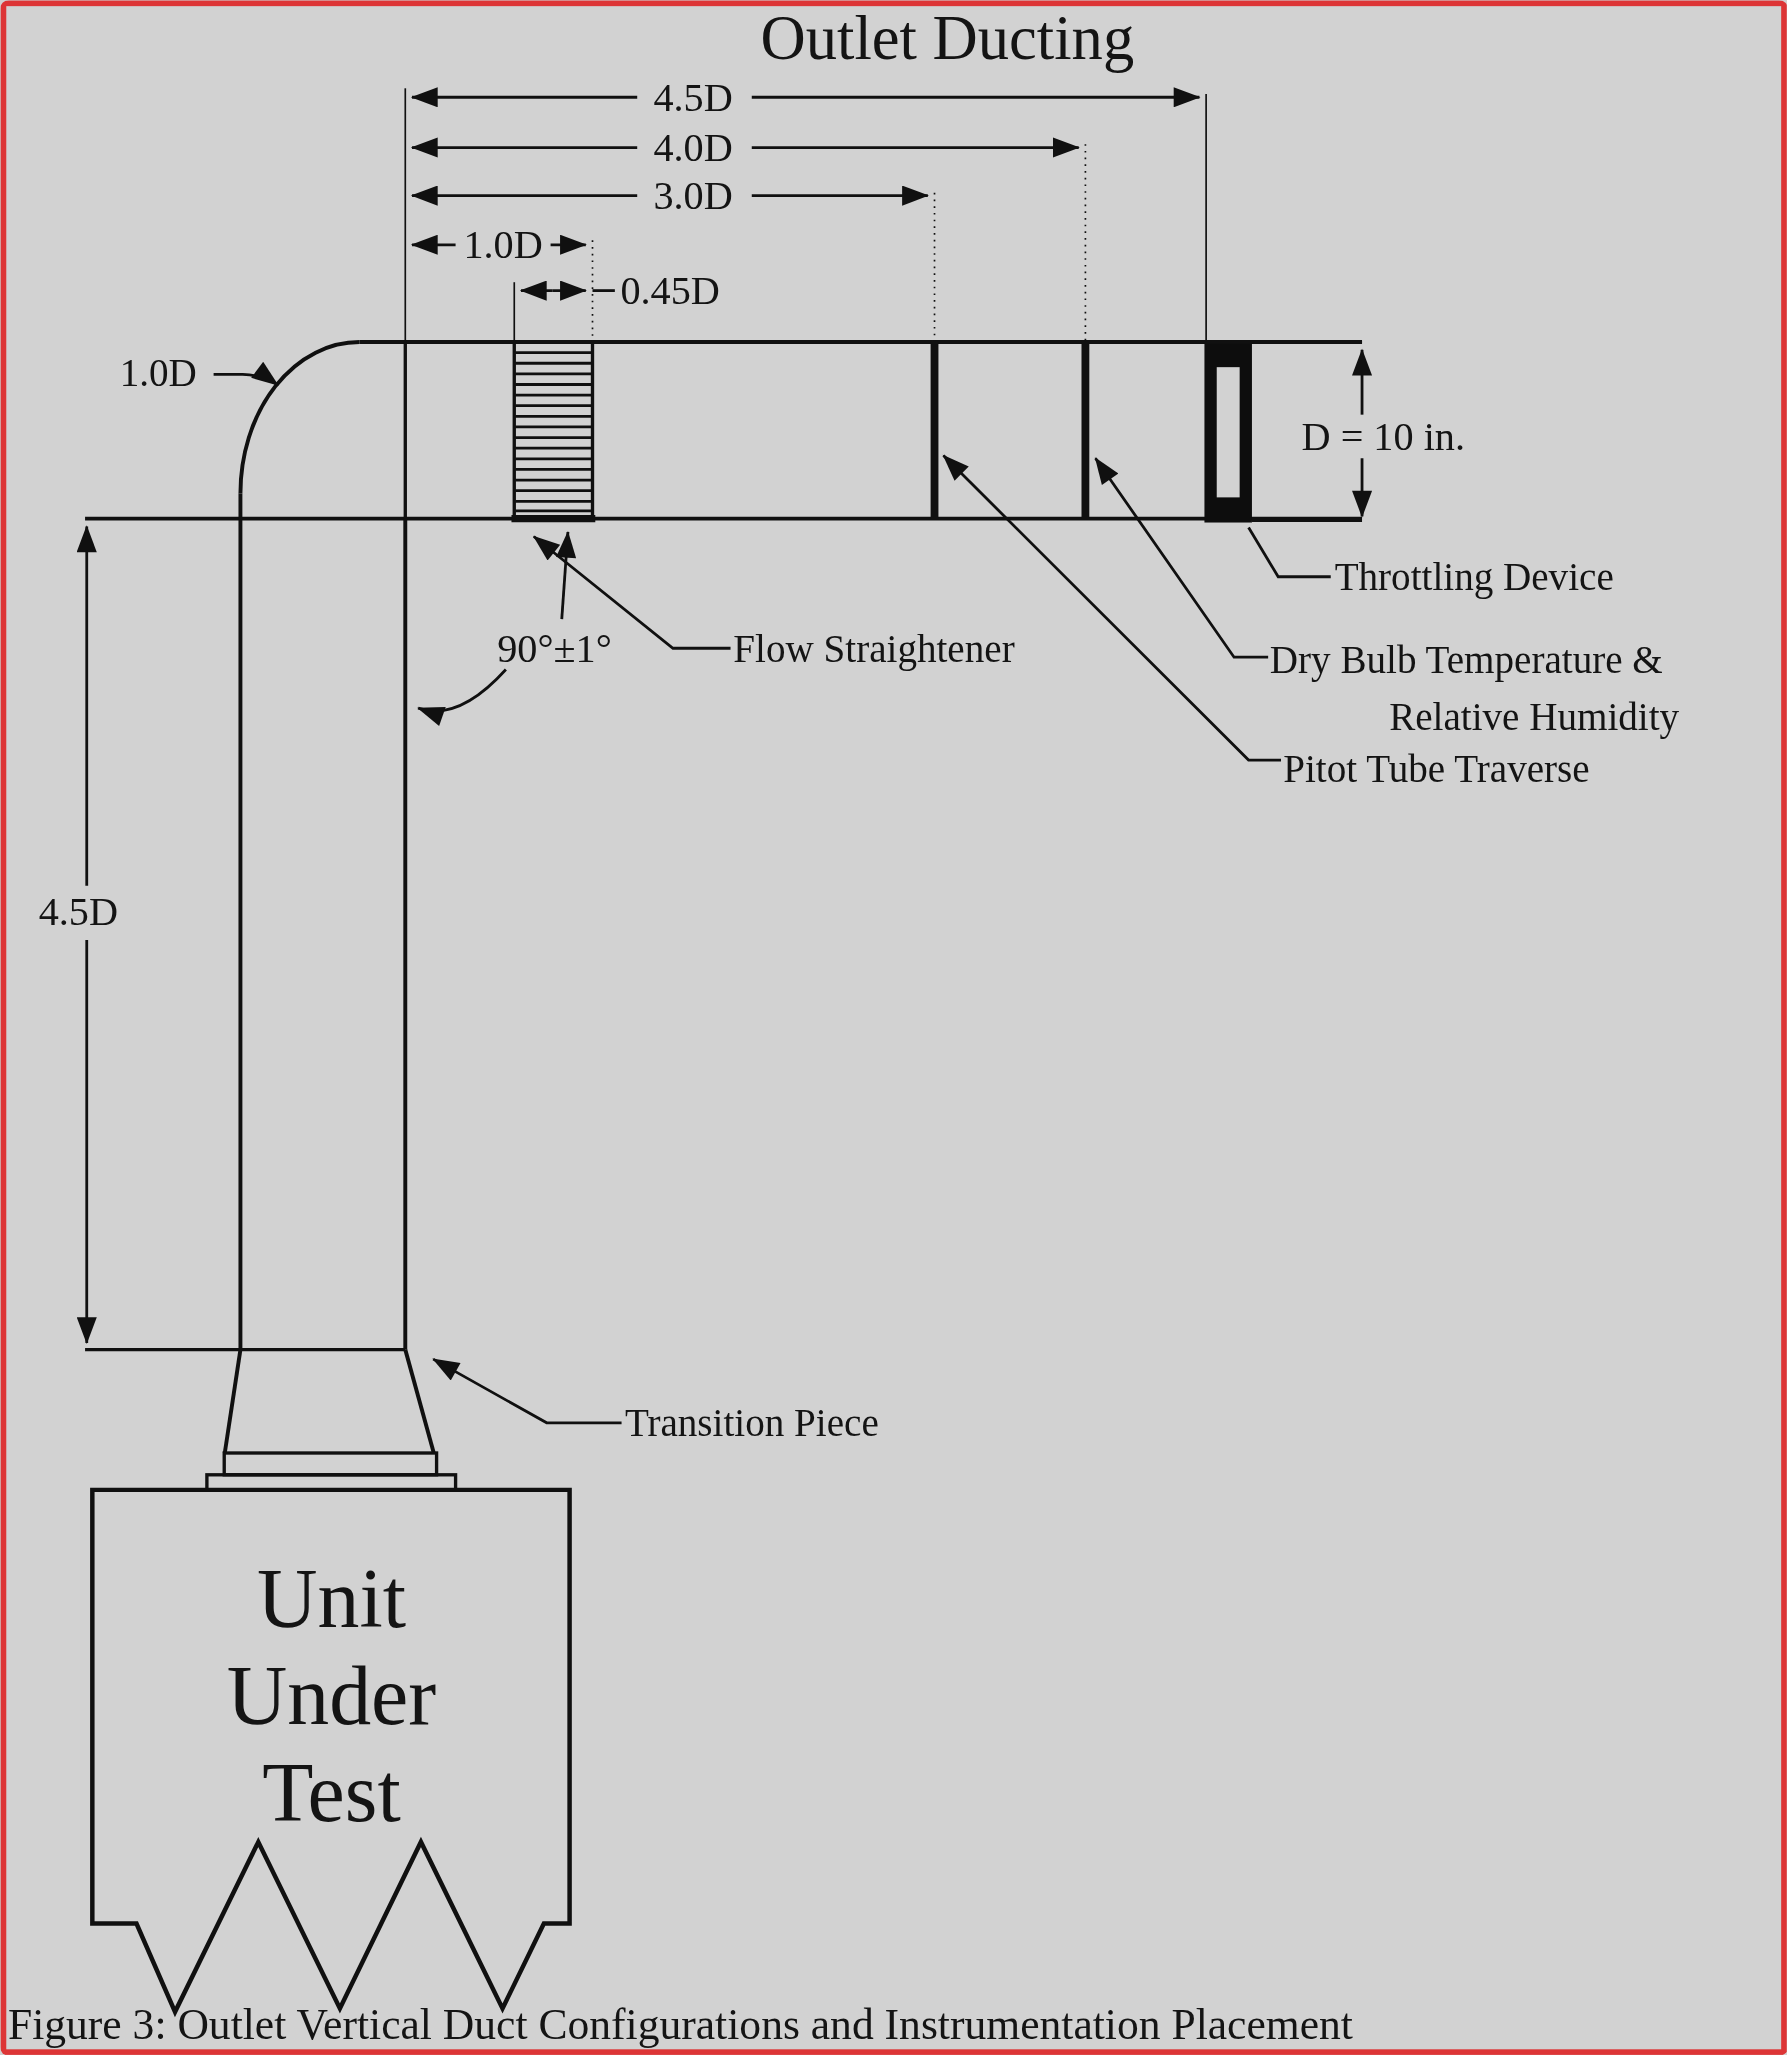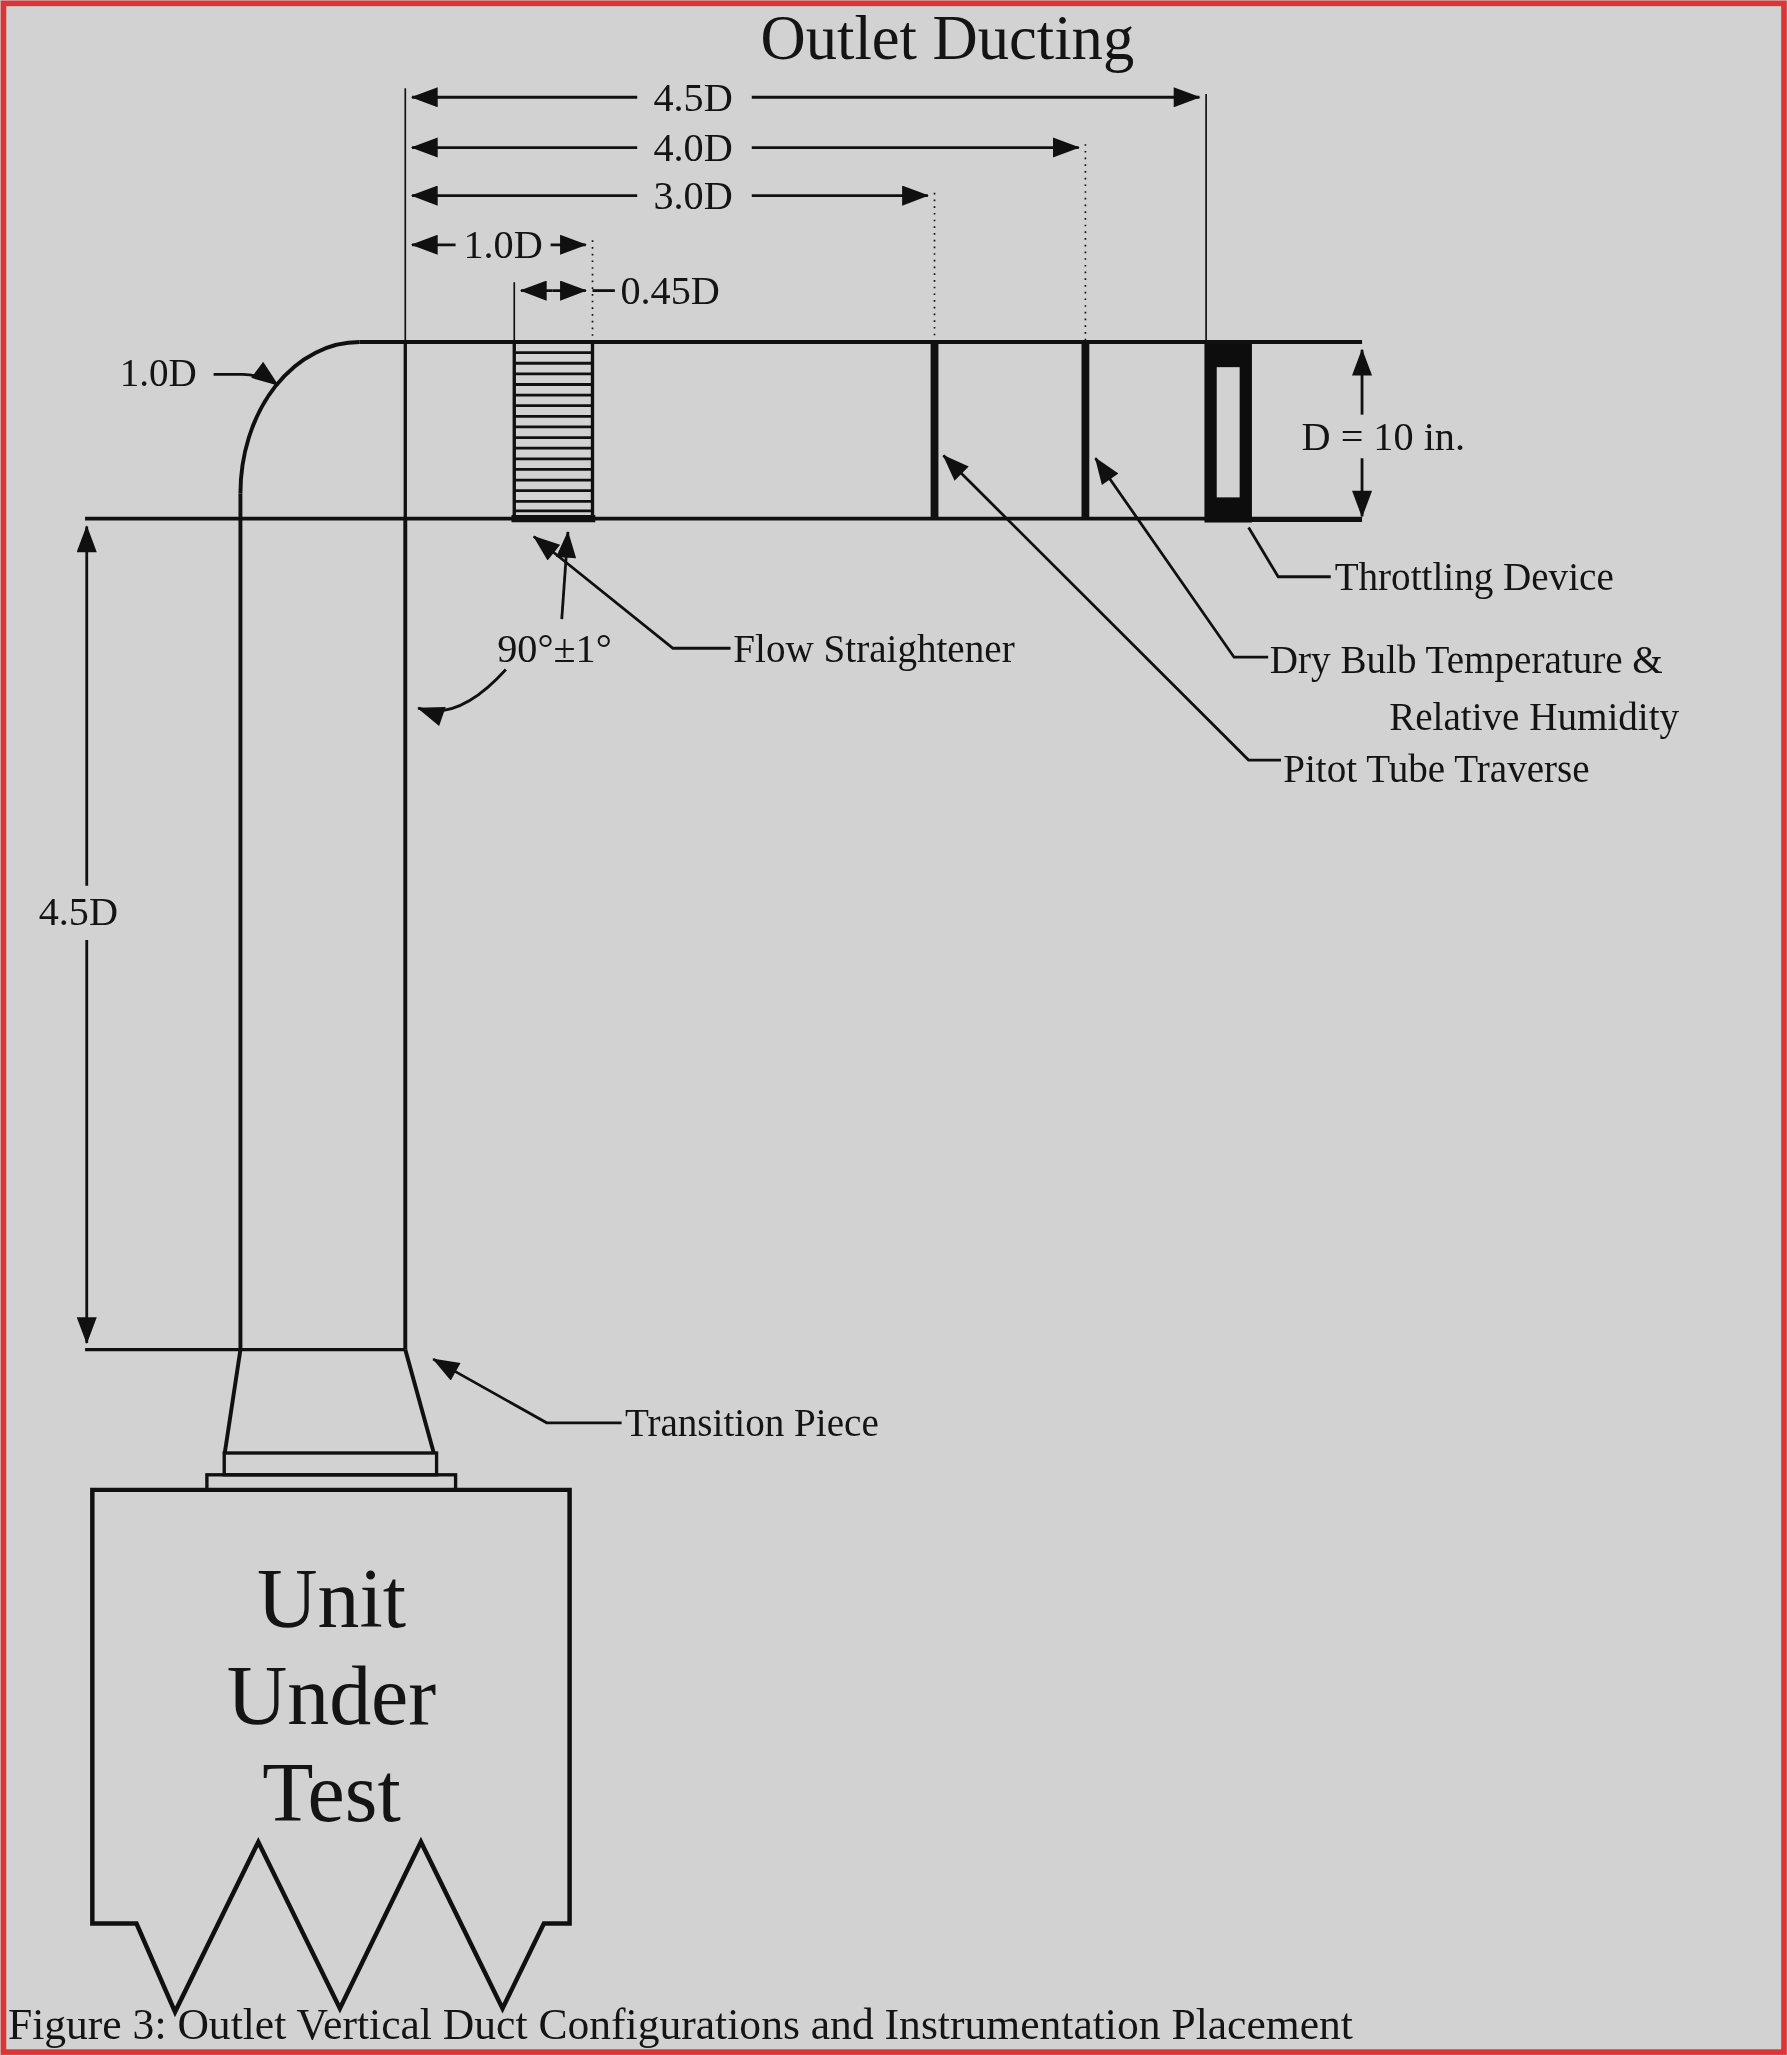--- a/index.html
+++ b/index.html
@@ -1,17 +1,17 @@
 <!DOCTYPE html>
 <html style="font-size:9px"><head>
 <meta charset="utf-8">
 <style>
   html,body{margin:0;padding:0;background:#d2d2d2;}
   #page{position:relative;width:1788px;height:2056px;background:#d2d2d2;overflow:hidden;
-        font-family:"Liberation Serif", serif;}
+        font-family:"Liberation Serif", serif;border-radius:9px;}
   svg{position:absolute;left:0;top:0;}
   .ln{stroke:#101010;fill:none;}
   .txt{fill:#141414;font-family:"Liberation Serif", serif;}
   .title{font-size:112px;}
   .dim{font-size:72px;}
   .lbl{font-size:70px;}
   .big{font-size:150px;}
   .cap{font-size:78px;}
 </style>
 </head>

